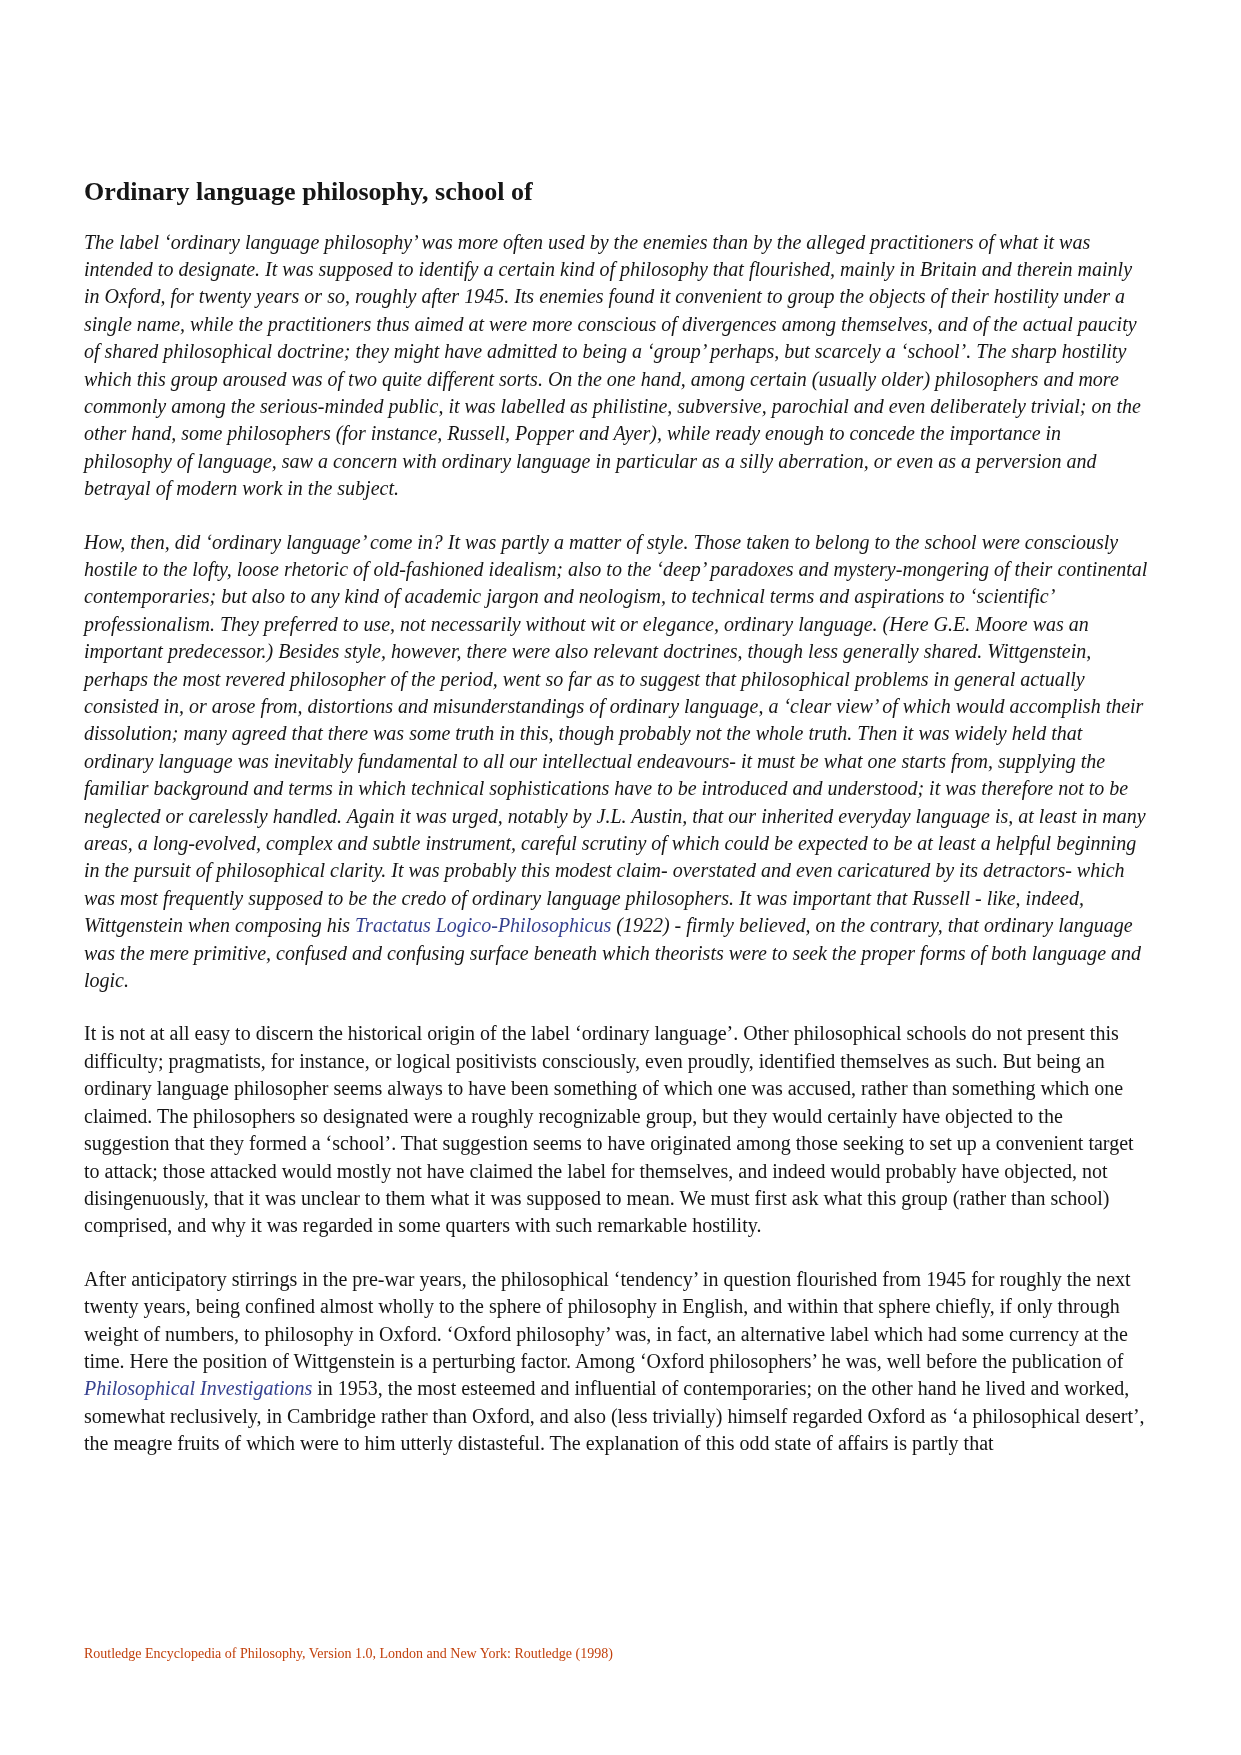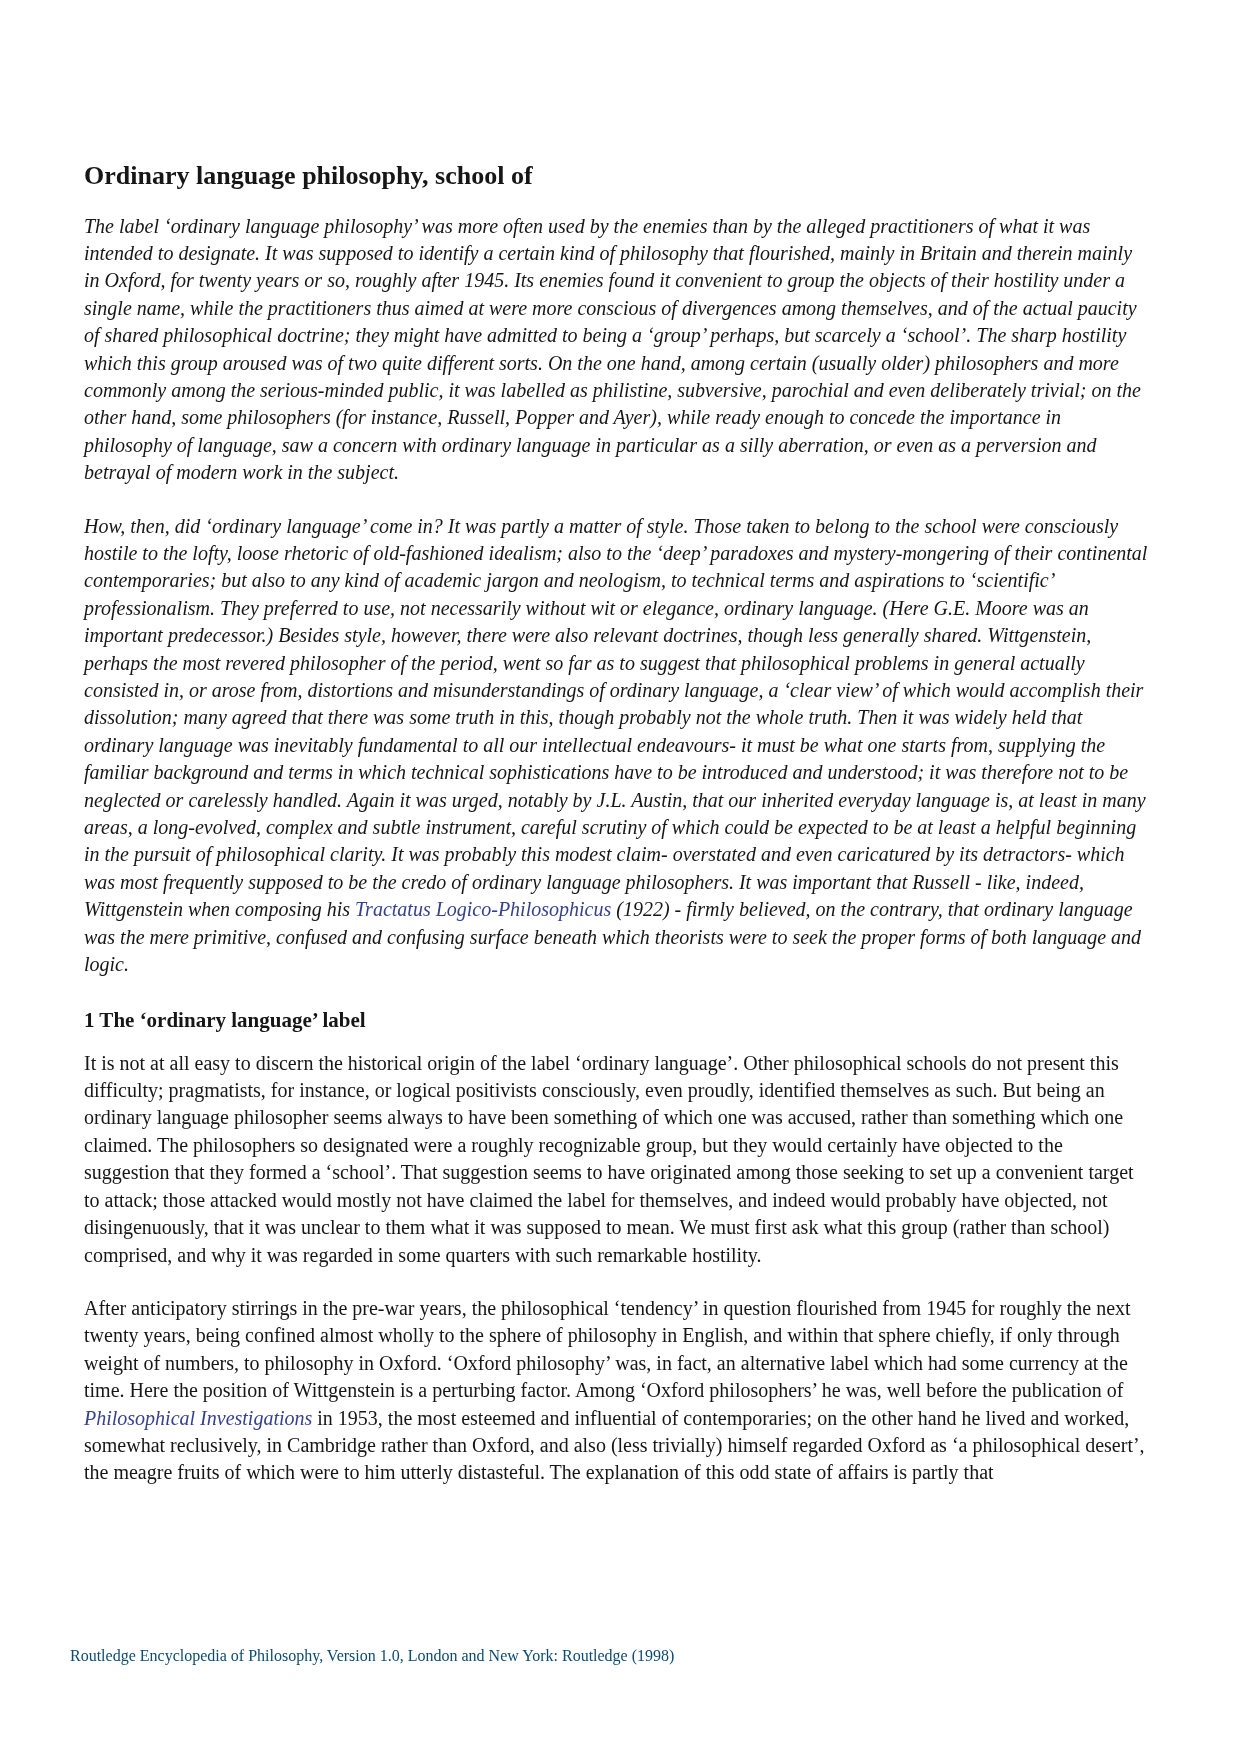--- a/index.html
+++ b/index.html
@@ -25,21 +25,21 @@
   }
   .content {
     position: absolute;
     top: 160px;
     left: 84px;
     width: 1076px;
   }
   .doc-title {
     font-size: 26px;
     font-weight: bold;
-    margin: 0 0 20px 0;
+    margin: 16px 0 20px 0;
     line-height: 1.25;
   }
   .para {
     font-size: 20px;
     line-height: 27.4px;
     margin: 0 8px 26px 0;
     text-align: left;
   }
   .para.italic {
     font-style: italic;
@@ -51,39 +51,38 @@
     line-height: 1.2;
   }
   .doc-link {
     color: #35418f;
     font-style: italic;
     cursor: pointer;
   }
   .footer {
     position: absolute;
     top: 1646px;
-    left: 70px;
-    font-size: 16px;
+    left: 84px;
+    font-size: 14px;
     line-height: 1.2;
-    color: #0c4a6e;
+    color: #c2410c;
   }
 </style>
 </head>
 <body>
 
 <div class="page">
   <div class="content">
 
     <h1 class="doc-title">Ordinary language philosophy, school of</h1>
 
     <p class="para italic"><span>The label ‘ordinary language philosophy’ was more often used by the enemies than by the alleged practitioners of what it was intended to designate. It was supposed to identify a certain kind of philosophy that flourished, mainly in Britain and therein mainly in Oxford, for twenty years or so, roughly after 1945. Its enemies found it convenient to group the objects of their hostility under a single name, while the practitioners thus aimed at were more conscious of divergences among themselves, and of the actual paucity of shared philosophical doctrine; they might have admitted to being a ‘group’ perhaps, but scarcely a ‘school’. The sharp hostility which this group aroused was of two quite different sorts. On the one hand, among certain (usually older) philosophers and more commonly among the serious-minded public, it was labelled as philistine, subversive, parochial and even deliberately trivial; on the other hand, some philosophers (for instance, Russell, Popper and Ayer), while ready enough to concede the importance in philosophy of language, saw a concern with ordinary language in particular as a silly aberration, or even as a perversion and betrayal of modern work in the subject.</span></p>
 
     <p class="para italic"><span>How, then, did ‘ordinary language’ come in? It was partly a matter of style. Those taken to belong to the school were consciously hostile to the lofty, loose rhetoric of old-fashioned idealism; also to the ‘deep’ paradoxes and mystery-mongering of their continental contemporaries; but also to any kind of academic jargon and neologism, to technical terms and aspirations to ‘scientific’ professionalism. They preferred to use, not necessarily without wit or elegance, ordinary language. (Here G.E. Moore was an important predecessor.) Besides style, however, there were also relevant doctrines, though less generally shared. Wittgenstein, perhaps the most revered philosopher of the period, went so far as to suggest that philosophical problems in general actually consisted in, or arose from, distortions and misunderstandings of ordinary language, a ‘clear view’ of which would accomplish their dissolution; many agreed that there was some truth in this, though probably not the whole truth. Then it was widely held that ordinary language was inevitably fundamental to all our intellectual endeavours- it must be what one starts from, supplying the familiar background and terms in which technical sophistications have to be introduced and understood; it was therefore not to be neglected or carelessly handled. Again it was urged, notably by J.L. Austin, that our inherited everyday language is, at least in many areas, a long-evolved, complex and subtle instrument, careful scrutiny of which could be expected to be at least a helpful beginning in the pursuit of philosophical clarity. It was probably this modest claim- overstated and even caricatured by its detractors- which was most frequently supposed to be the credo of ordinary language philosophers. It was important that Russell - like, indeed, Wittgenstein when composing his </span><span class="doc-link">Tractatus Logico-Philosophicus</span><span> (1922) - firmly believed, on the contrary, that ordinary language was the mere primitive, confused and confusing surface beneath which theorists were to seek the proper forms of both language and logic.</span></p>
 
-    <h2 class="section-heading">1 The ‘ordinary language’ label</h2>
 
     <p class="para"><span>It is not at all easy to discern the historical origin of the label ‘ordinary language’. Other philosophical schools do not present this difficulty; pragmatists, for instance, or logical positivists consciously, even proudly, identified themselves as such. But being an ordinary language philosopher seems always to have been something of which one was accused, rather than something which one claimed. The philosophers so designated were a roughly recognizable group, but they would certainly have objected to the suggestion that they formed a ‘school’. That suggestion seems to have originated among those seeking to set up a convenient target to attack; those attacked would mostly not have claimed the label for themselves, and indeed would probably have objected, not disingenuously, that it was unclear to them what it was supposed to mean. We must first ask what this group (rather than school) comprised, and why it was regarded in some quarters with such remarkable hostility.</span></p>
 
     <p class="para"><span>After anticipatory stirrings in the pre-war years, the philosophical ‘tendency’ in question flourished from 1945 for roughly the next twenty years, being confined almost wholly to the sphere of philosophy in English, and within that sphere chiefly, if only through weight of numbers, to philosophy in Oxford. ‘Oxford philosophy’ was, in fact, an alternative label which had some currency at the time. Here the position of Wittgenstein is a perturbing factor. Among ‘Oxford philosophers’ he was, well before the publication of </span><span class="doc-link">Philosophical Investigations</span><span> in 1953, the most esteemed and influential of contemporaries; on the other hand he lived and worked, somewhat reclusively, in Cambridge rather than Oxford, and also (less trivially) himself regarded Oxford as ‘a philosophical desert’, the meagre fruits of which were to him utterly distasteful. The explanation of this odd state of affairs is partly that</span></p>
 
   </div>
 
   <div class="footer">Routledge Encyclopedia of Philosophy, Version 1.0, London and New York: Routledge (1998)</div>
 </div>
 

